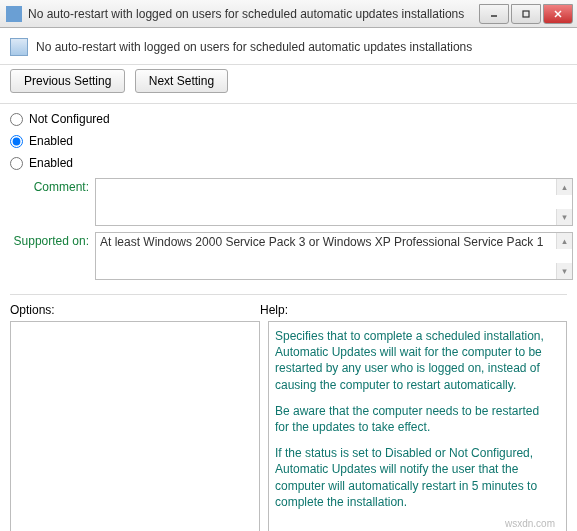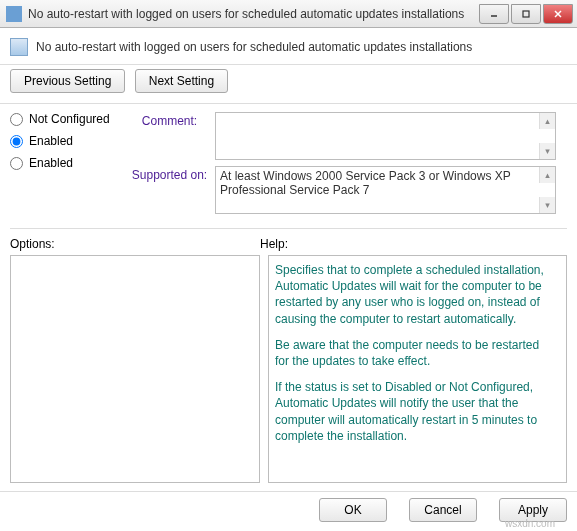--- a/index.html
+++ b/index.html
@@ -13,27 +13,27 @@
 .winbtn.close { background: linear-gradient(#f08080,#c83232); color: #fff; }
 .winbtn svg { width: 10px; height: 10px; }
 
 .toolbar-row { display: flex; align-items: center; padding: 10px 10px 8px 10px; border-bottom: 1px solid #ddd; }
 .toolbar-row .icon { width: 18px; height: 18px; background: linear-gradient(#dbe8f6,#a8c9e8); border: 1px solid #7fa6cc; margin-right: 8px; }
 .toolbar-row .heading { color: #333; }
 
 .navbtns { padding: 4px 10px 10px 10px; border-bottom: 1px solid #ddd; }
 .btn { background: linear-gradient(#fdfdfd,#e8e8e8); border: 1px solid #a8a8a8; border-radius: 3px; padding: 4px 13px; cursor: pointer; margin-right: 6px; }
 
-.config-row { display: flex; padding: 8px 21px 4px 10px; }
+.config-row { display: flex; padding: 8px 4px 4px 10px; flex-direction: column; }
 .radios { width: 120px; }
 .radio-item { display: flex; align-items: center; margin-bottom: 8px; }
 .radio-item input { margin: 0 6px 0 0; }
 .right-cfg { flex: 1; display: flex; flex-direction: column; }
 .field-row { display: flex; align-items: flex-start; margin-bottom: 6px; }
-.field-label { width: 85px; text-align: center; padding-right: 6px; padding-top: 2px; color: #4c1d95; }
+.field-label { width: 85px; text-align: right; padding-right: 6px; padding-top: 2px; color: #15803d; }
 .comment-box, .supported-box { flex: 1; height: 48px; border: 1px solid #bdbdbd; background: #fff; padding: 2px 4px; position: relative; overflow: hidden; color: #333; }
 .faux-scroll-up, .faux-scroll-dn { position: absolute; right: 0; width: 16px; height: 16px; background: #f0f0f0; border-left: 1px solid #ddd; display: flex; align-items: center; justify-content: center; color: #888; font-size: 9px; }
 .faux-scroll-up { top: 0; }
 .faux-scroll-dn { bottom: 0; }
 
 .sep { height: 1px; background: #ddd; margin: 4px 10px; }
 .section-labels { display: flex; padding: 4px 10px 4px 10px; }
 .section-labels .left { width: 250px; }
 .section-labels .right { flex: 1; }
 
@@ -103,21 +103,21 @@
       <div class="field-label">Comment:</div>
       <div class="comment-box">
         <span></span>
         <span class="faux-scroll-up">▴</span>
         <span class="faux-scroll-dn">▾</span>
       </div>
     </div>
     <div class="field-row">
       <div class="field-label">Supported on:</div>
       <div class="supported-box">
-        <span>At least Windows 2000 Service Pack 3 or Windows XP Professional Service Pack 7</span>
+        <span>At least Windows 2000 Service Pack 3 or Windows XP Professional Service Pack 1</span>
         <span class="faux-scroll-up">▴</span>
         <span class="faux-scroll-dn">▾</span>
       </div>
     </div>
   </div>
 </div>
 
 <div class="sep"></div>
 
 <div class="section-labels">

